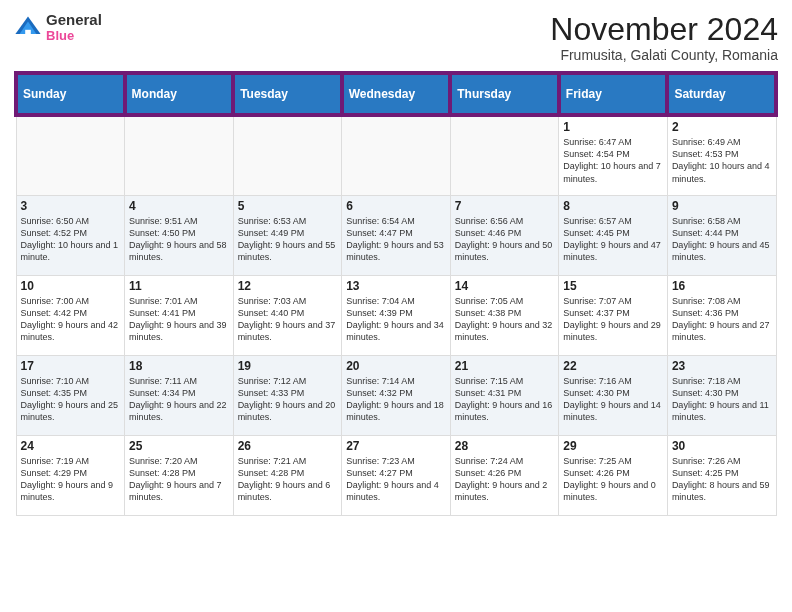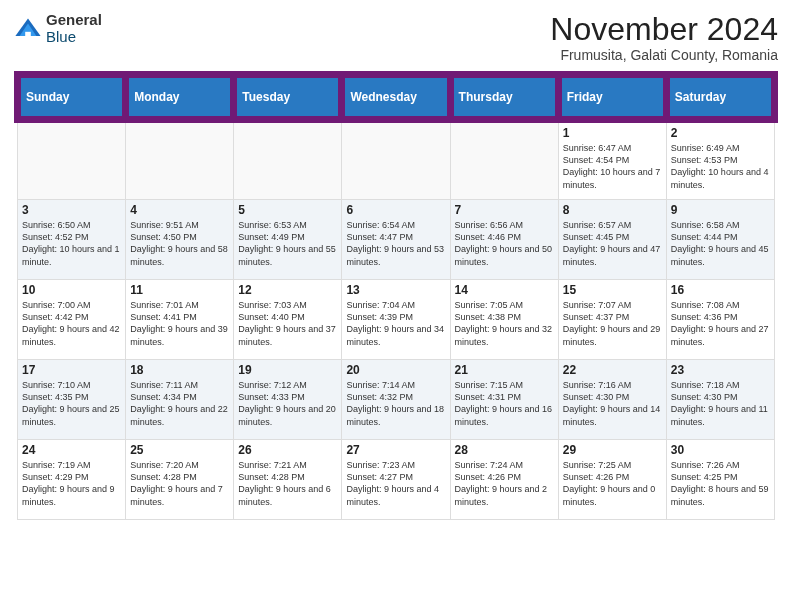--- a/index.html
+++ b/index.html
@@ -31,23 +31,23 @@
       flex-direction: column;
       line-height: 1.1;
       justify-content: center;
     }
     .logo-general {
       font-size: 15px;
       font-weight: bold;
       color: #333;
     }
     .logo-blue {
-      font-size: 15px;
-      font-weight: normal;
-      color: #0c4a6e;
+      font-size: 13px;
+      font-weight: bold;
+      color: #ec4899;
     }
     .logo-icon {
       width: 28px;
       height: 28px;
     }
     .title-block {
       text-align: right;
     }
     .month-title {
       font-size: 32px;
@@ -65,21 +65,21 @@
       border-collapse: collapse;
       table-layout: fixed;
     }
     .calendar th {
       background: #2979c2;
       color: #fff;
       text-align: left;
       padding: 12px 5px;
       font-size: 12px;
       font-weight: bold;
-      border: 7px solid #701a75;
+      border: 4px solid #701a75;
     }
     .calendar td {
       vertical-align: top;
       border: 1px solid #ddd;
       padding: 3px 4px;
       font-size: 9.5px;
       color: #333;
       height: 80px;
       background: #fff;
     }

